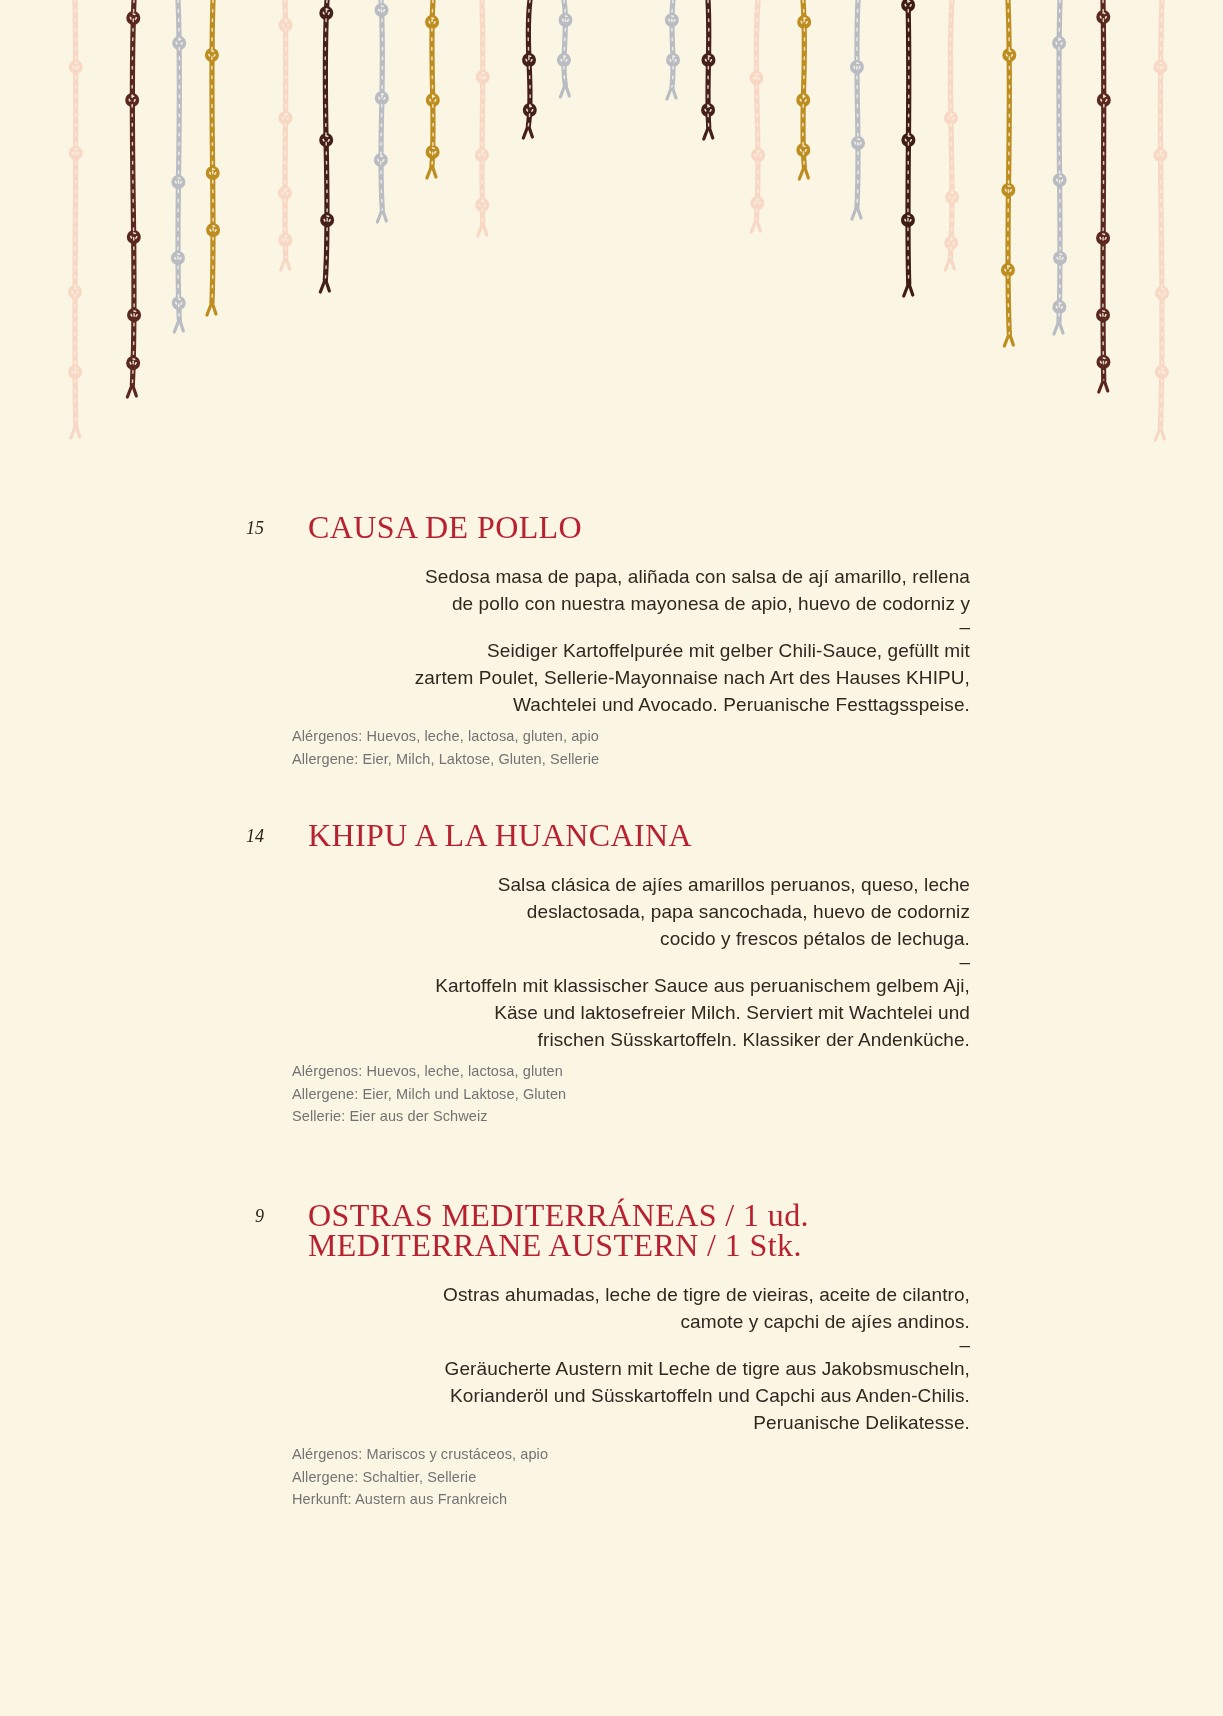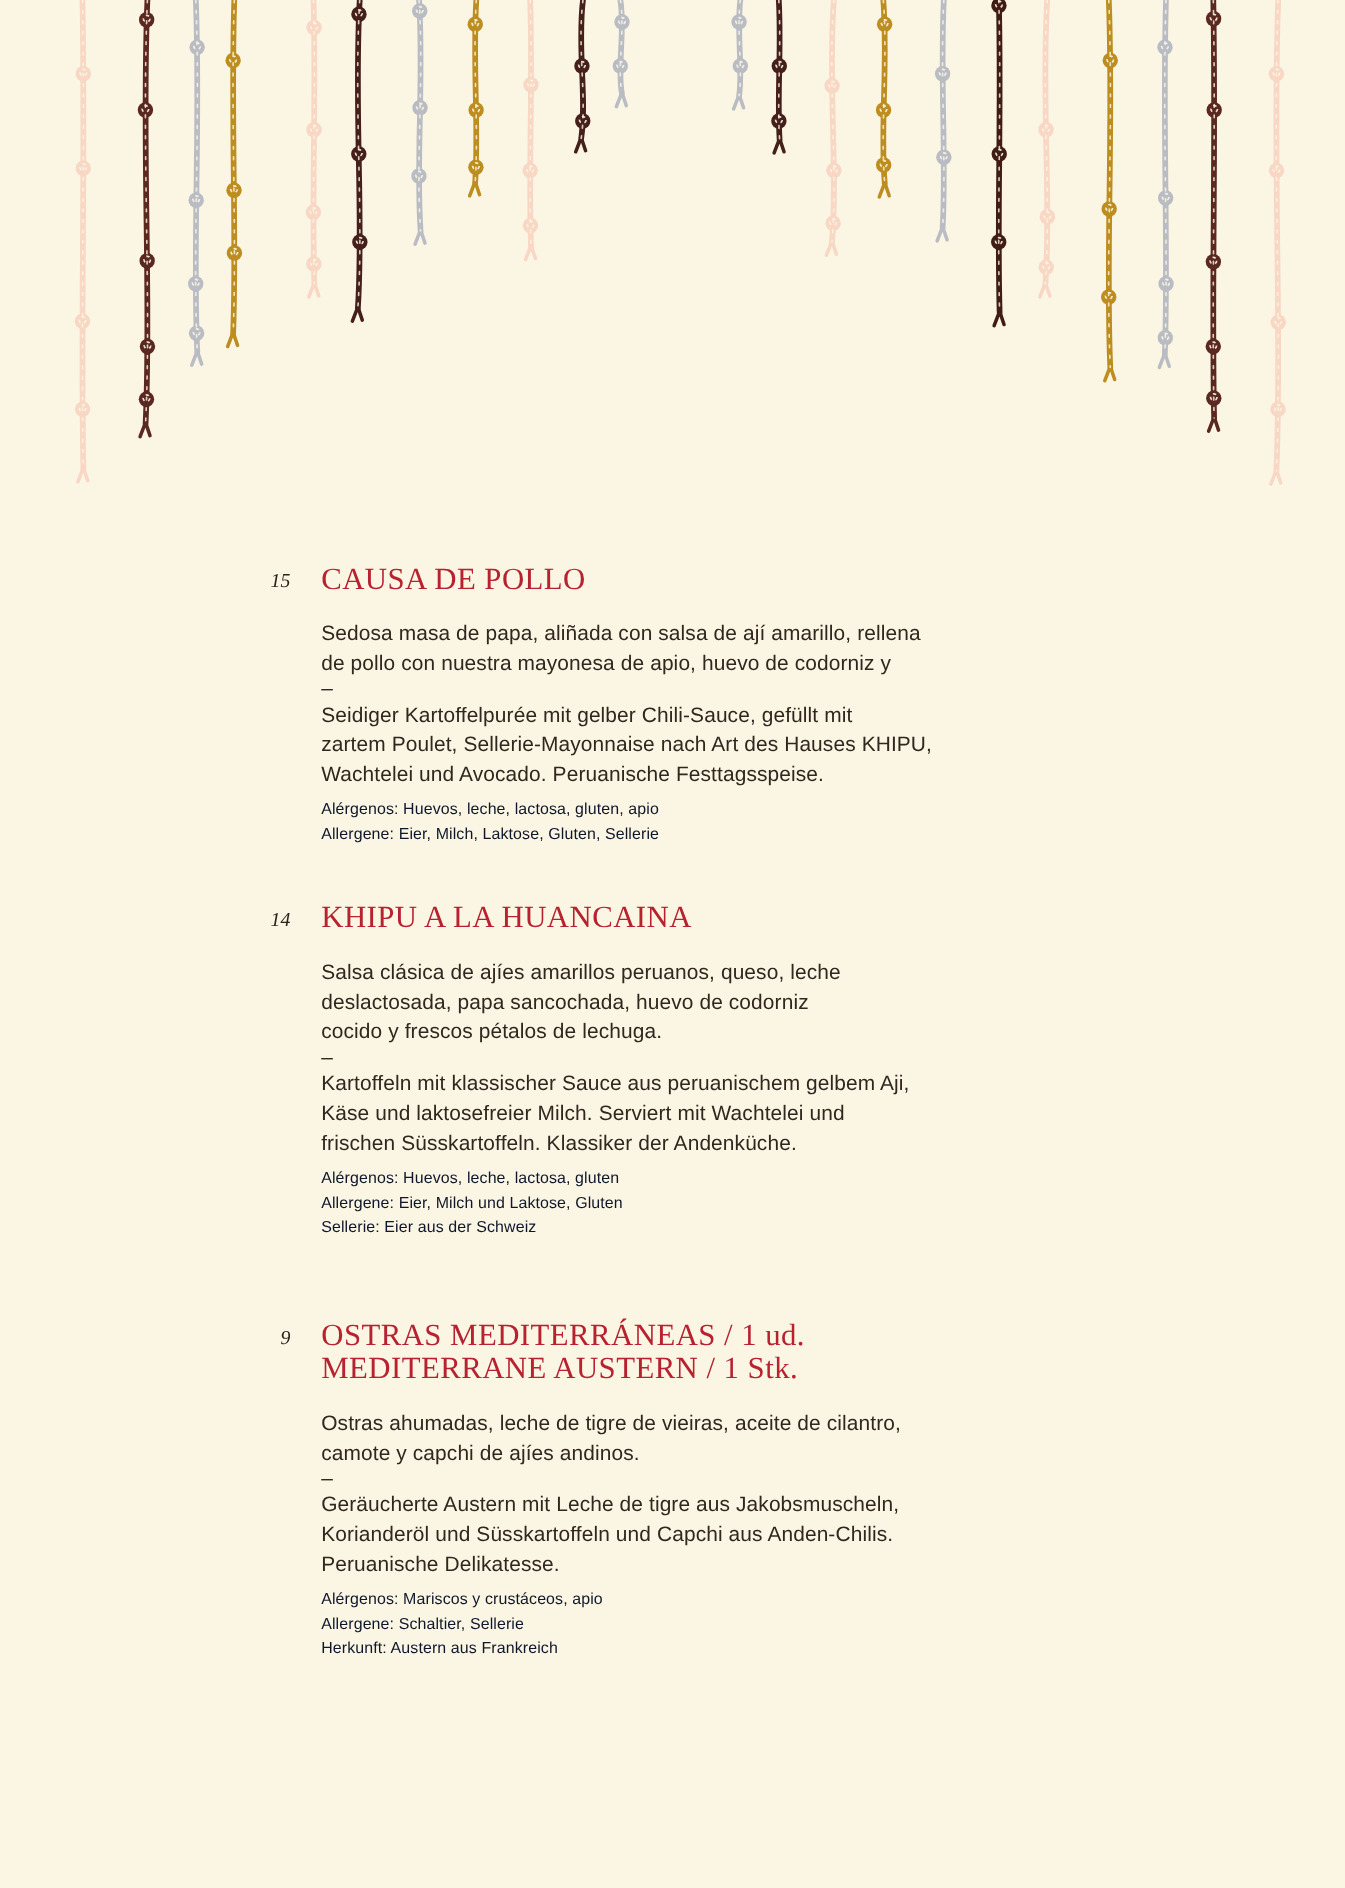--- a/index.html
+++ b/index.html
@@ -16,31 +16,31 @@
   .item-1{top:512px;}
   .item-2{top:820px;}
   .item-3{top:1200px;}
   .price{
     position:absolute;left:0;top:2px;width:54px;text-align:right;
     font-family:"Liberation Serif",serif;font-style:italic;
     font-size:18px;line-height:28px;color:#2b211a;
   }
   .content{margin-left:82px;}
   .title{
-    margin:0 0 21px 0;
+    margin:0 0 21px 16px;
     font-family:"Liberation Serif",serif;font-weight:400;
-    font-size:28px;line-height:30px;letter-spacing:0.4px;
+    font-size:32px;line-height:30px;letter-spacing:0.4px;
     color:#b82230;
   }
   .title .tline{display:block;}
-  .desc{color:#31271f;}
+  .desc{color:#31271f;text-align:right;}
   .line{font-size:19px;line-height:27px;letter-spacing:0.1px;white-space:pre;}
   .dash{font-size:19px;line-height:20px;color:#31271f;}
   .allergens{margin-top:7px;}
-  .aline{font-size:14.5px;line-height:22.5px;letter-spacing:0.1px;color:#0f172a;white-space:pre;}
+  .aline{font-size:14.5px;line-height:22.5px;letter-spacing:0.1px;color:#737373;white-space:pre;}
 </style>
 </head>
 <body>
 
 <div class="strings" id="strings">
     <svg width="28" height="446" style="position: absolute; top: 0px; left: 61px; overflow: visible;">
       <path d="M 14 0 C 16.5 149.1 12.25 298.2 14.75 426" stroke="#f8d7c4" stroke-width="5.2" fill="none" stroke-linecap="round"></path>
       <path d="M 14.75 425 L 9.75 438 M 14.75 425 L 18.75 437" stroke="#f8d7c4" stroke-width="3.2" fill="none" stroke-linecap="round"></path>
       <circle cx="14.731192950202706" cy="67" r="7" fill="#f8d7c4"></circle>
       <circle cx="14.731192950202706" cy="66" r="3" fill="none" stroke="#fbf5e4" stroke-width="1.5" stroke-dasharray="3 3.5" opacity="0.9"></circle>

